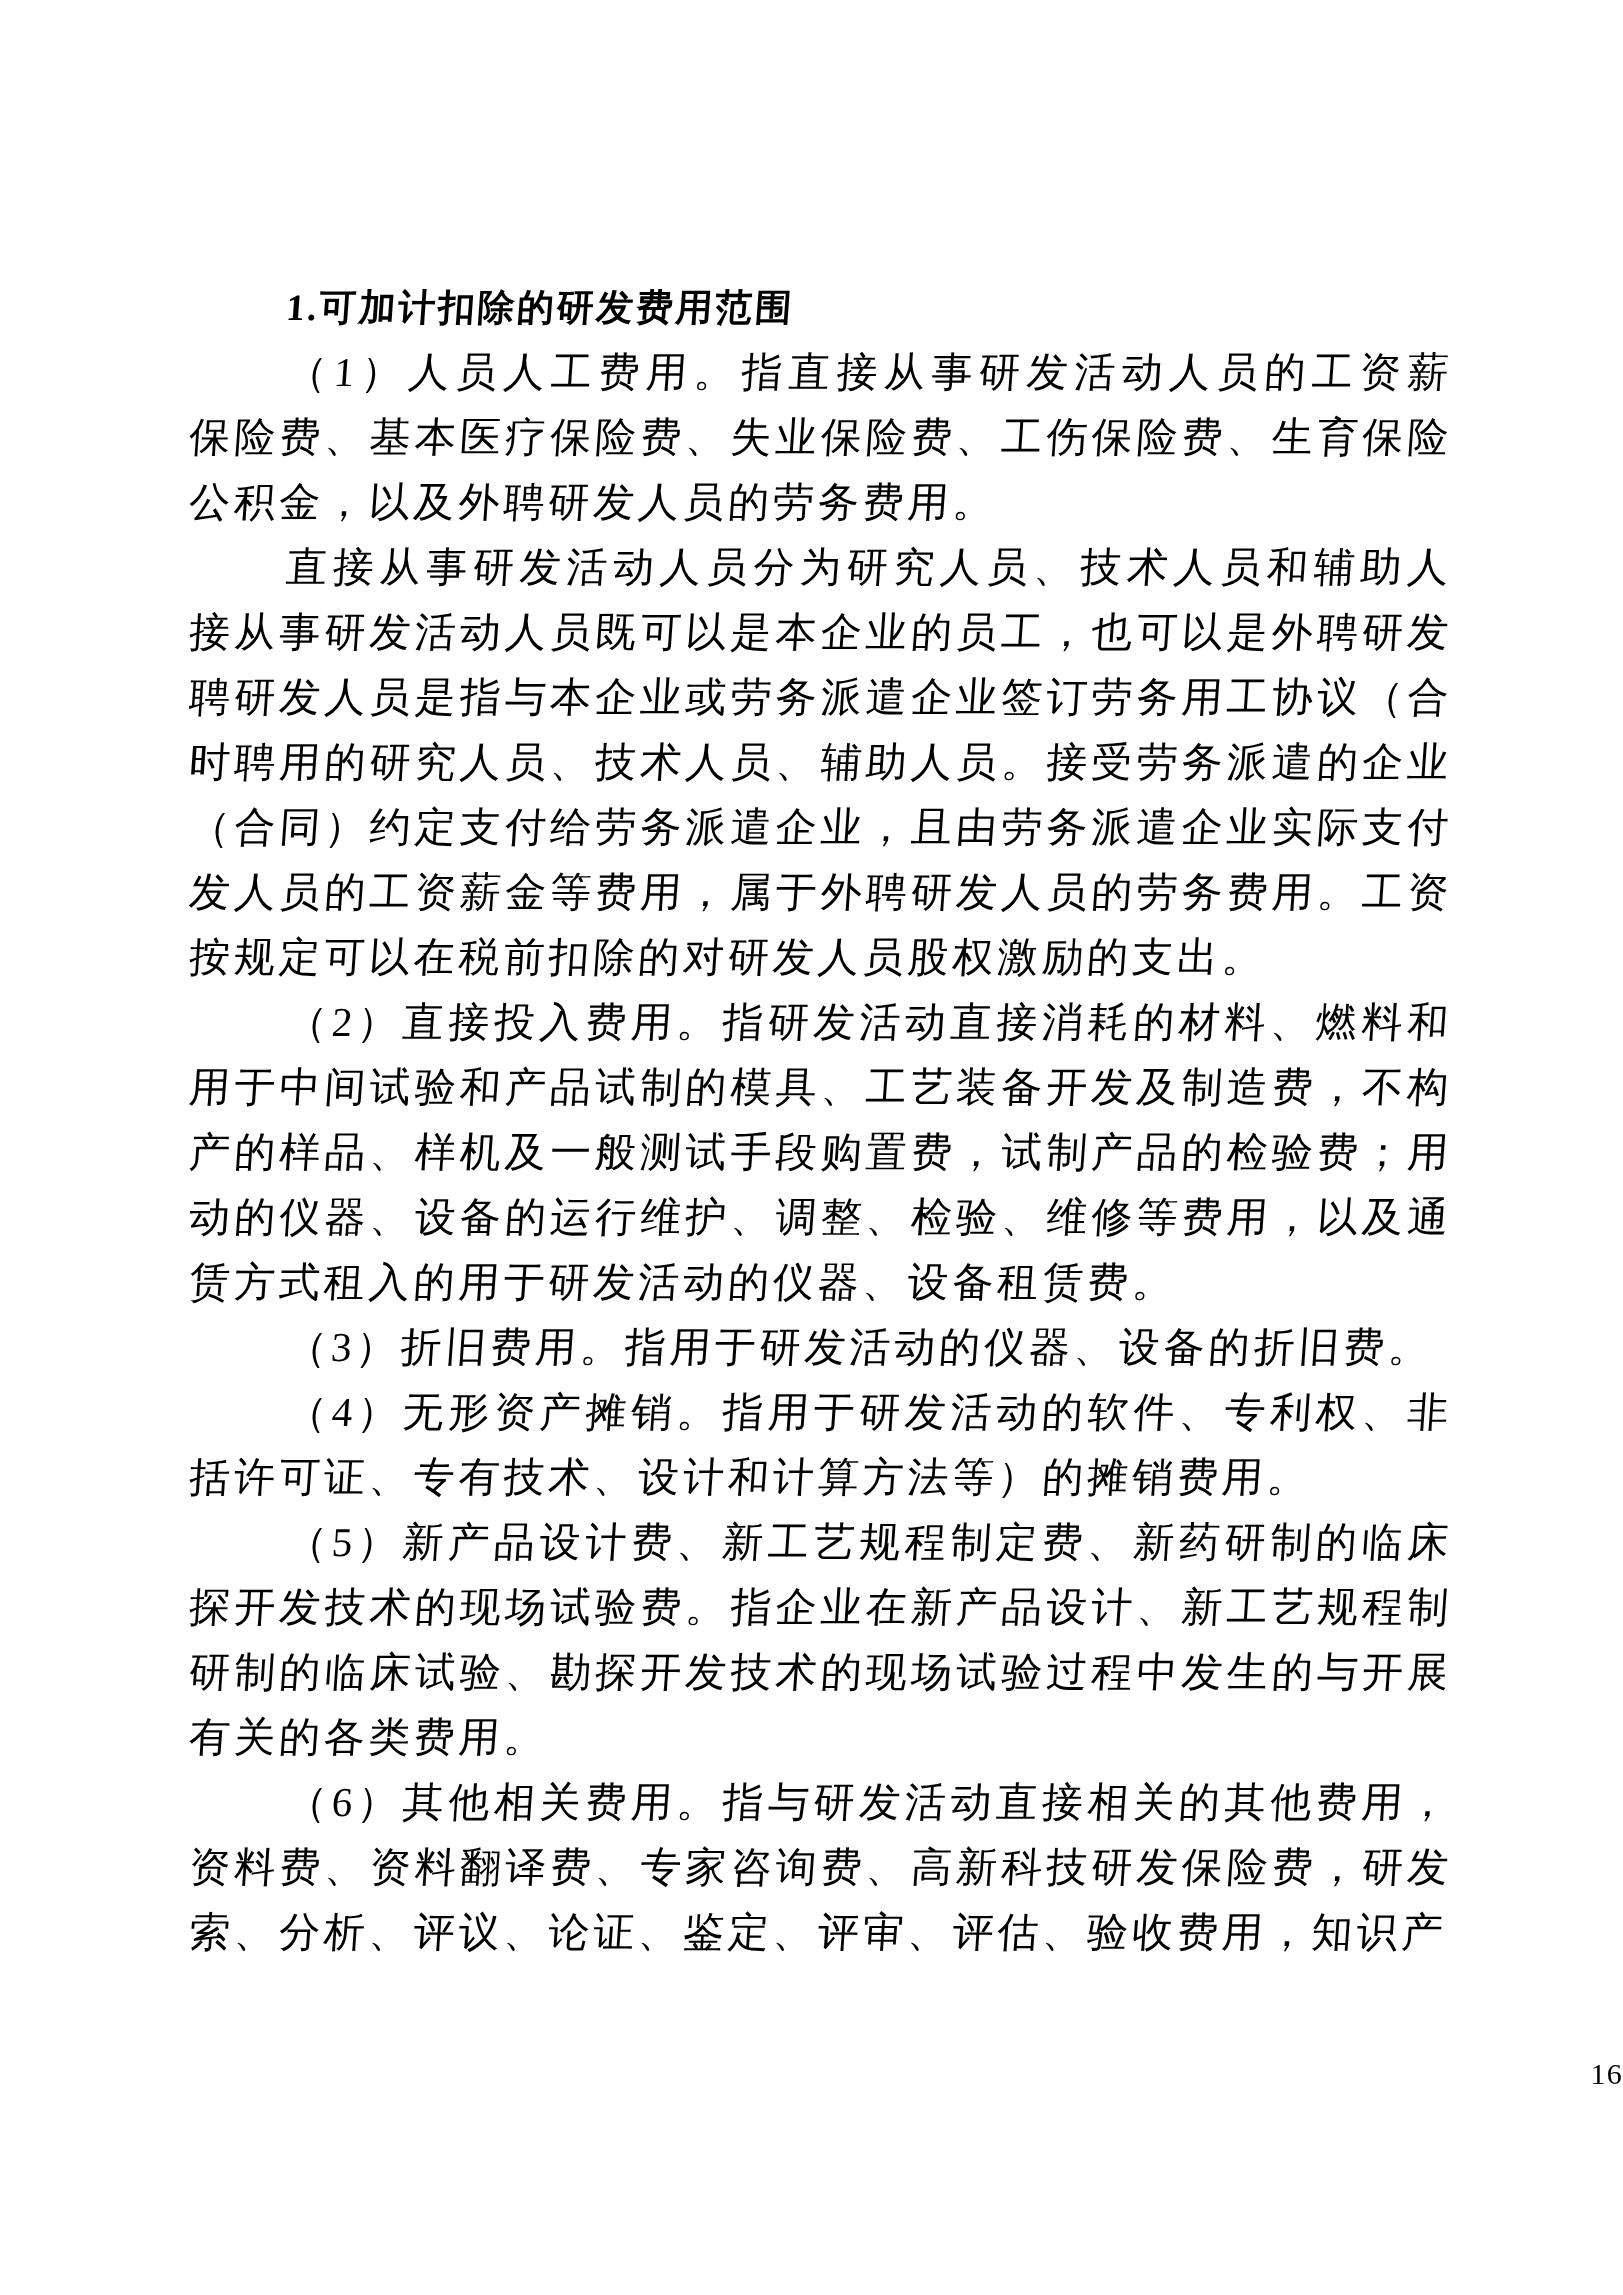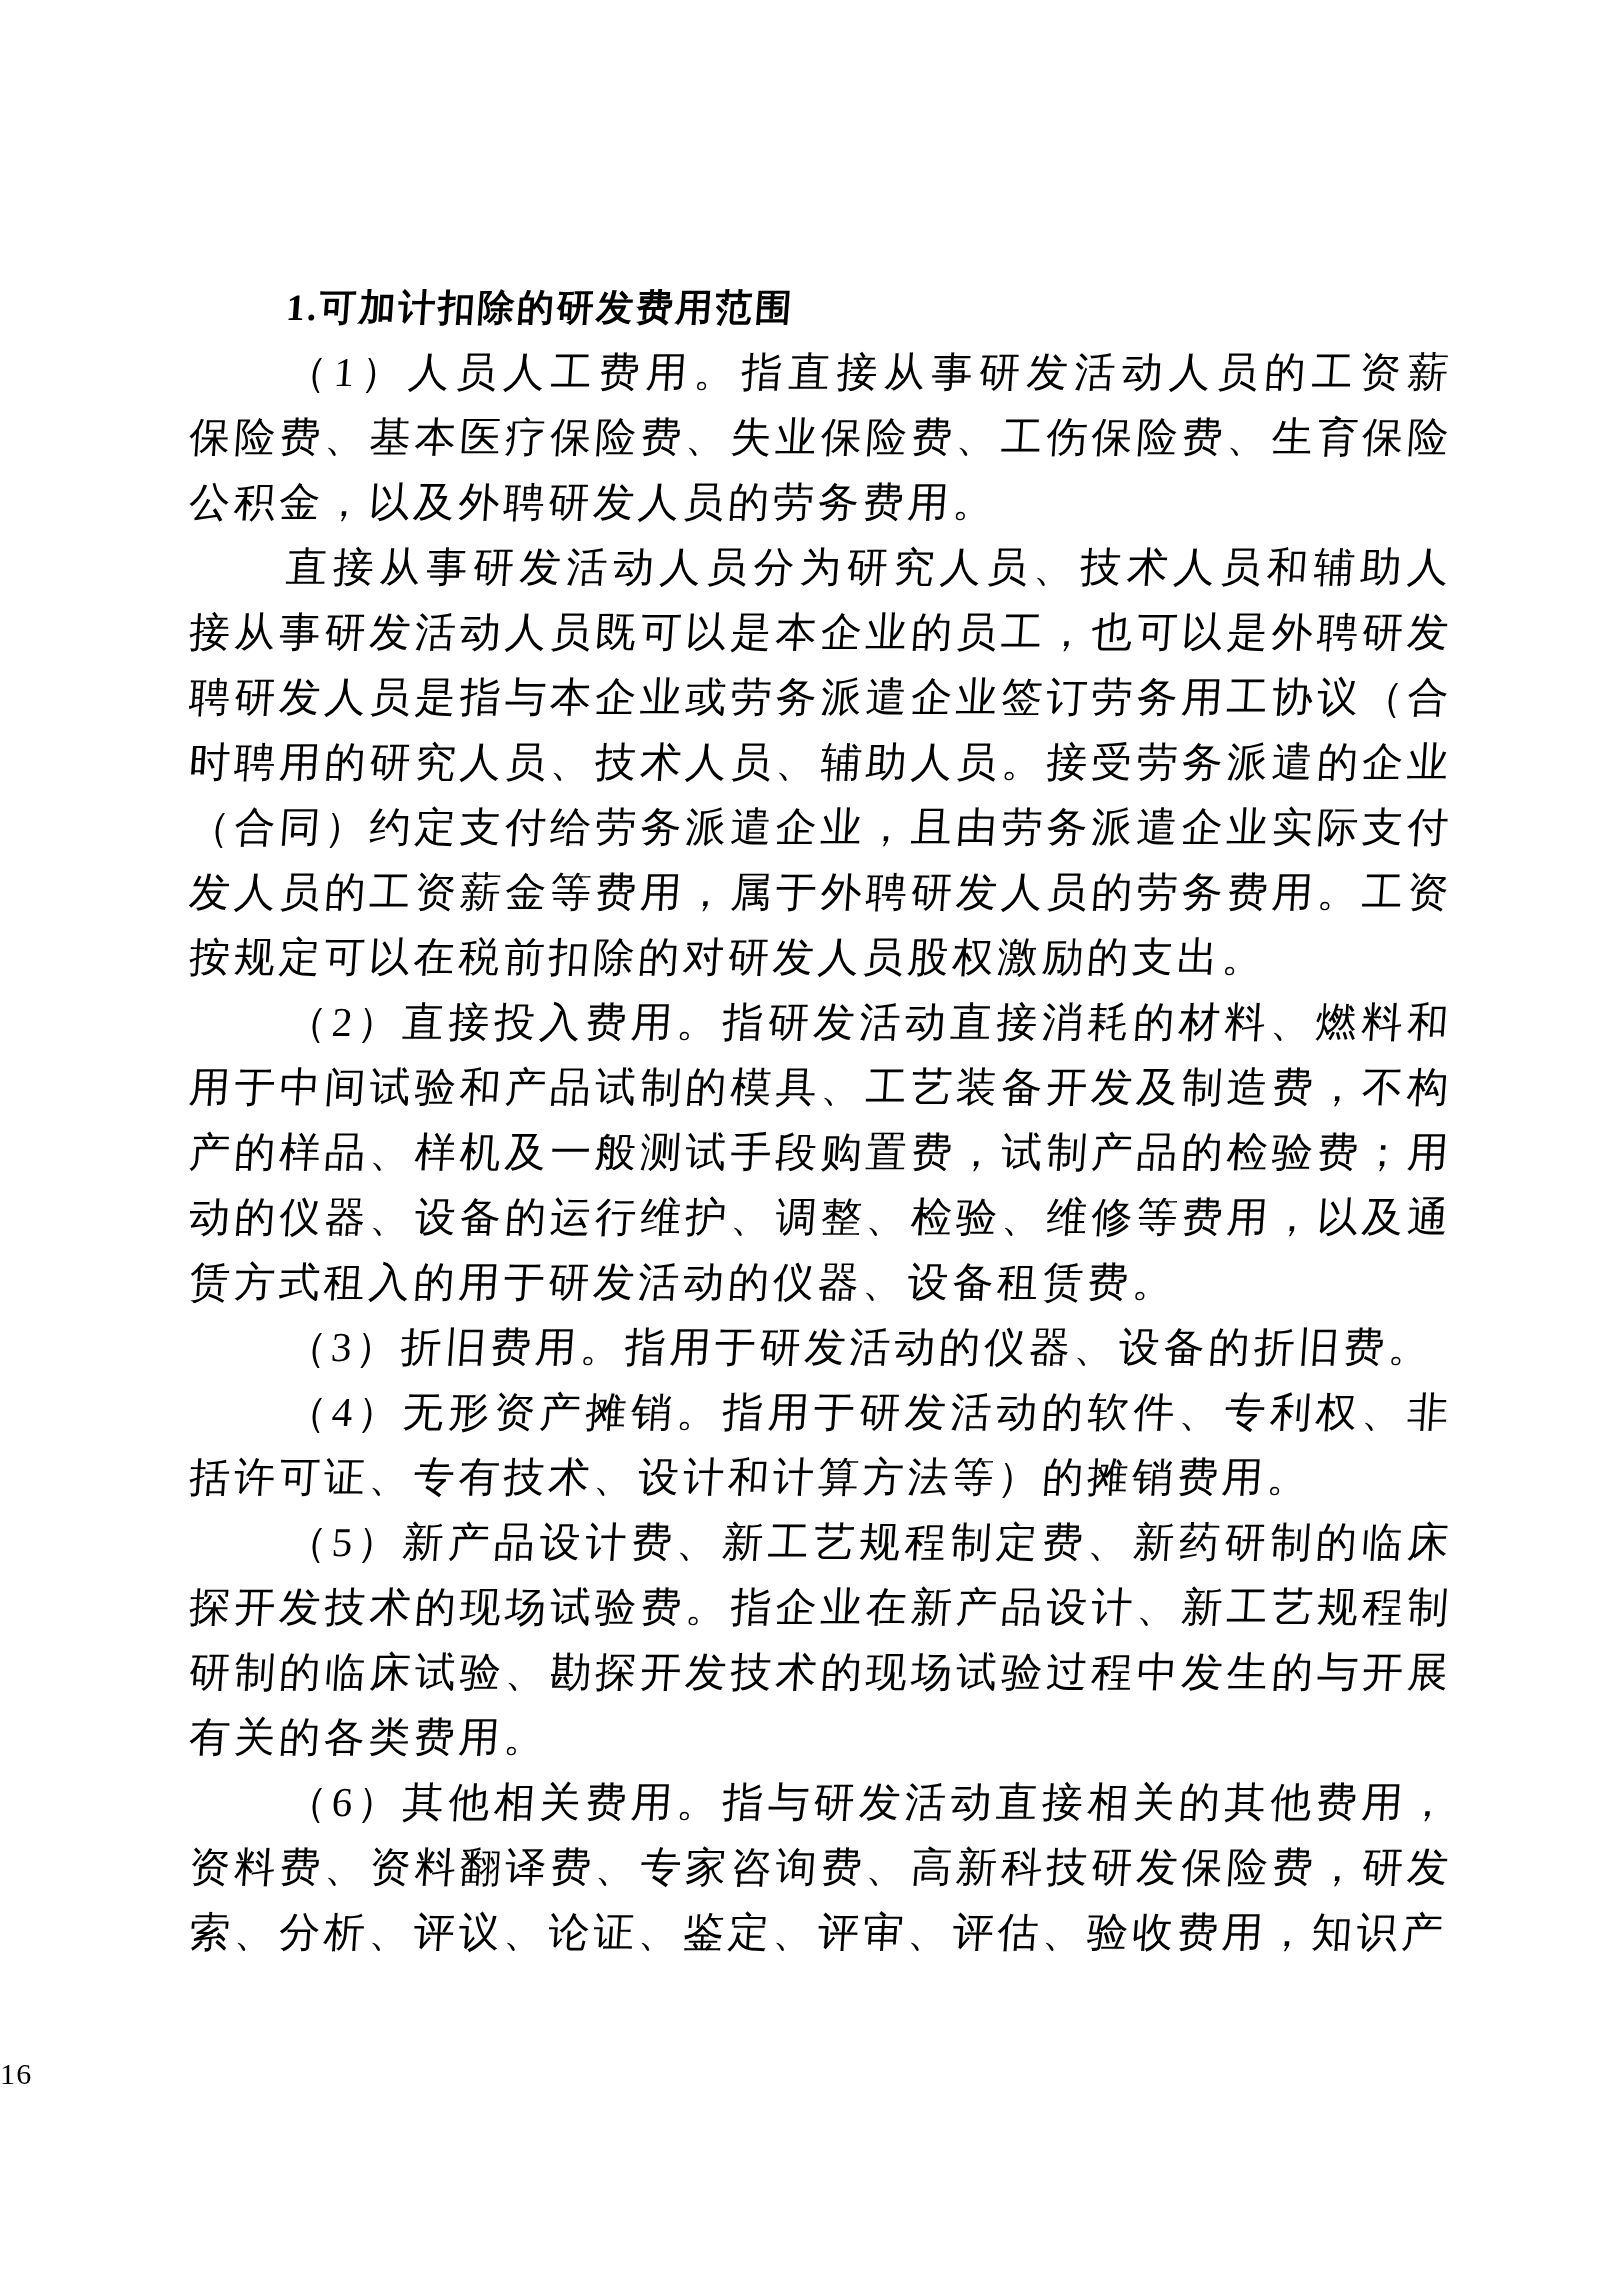--- a/index.html
+++ b/index.html
@@ -49,21 +49,21 @@
   }
   .line.last {
     text-align: left;
     text-align-last: left;
   }
   .page-number {
     position: absolute;
     top: 2057px;
     left: 0;
     width: 100%;
-    text-align: left;
+    text-align: right;
     font-size: 30px;
     line-height: 33px;
     letter-spacing: 1.3px;
   }
 </style>
 </head>
 <body>
 
 <div class="page">
   <div class="text-block">

